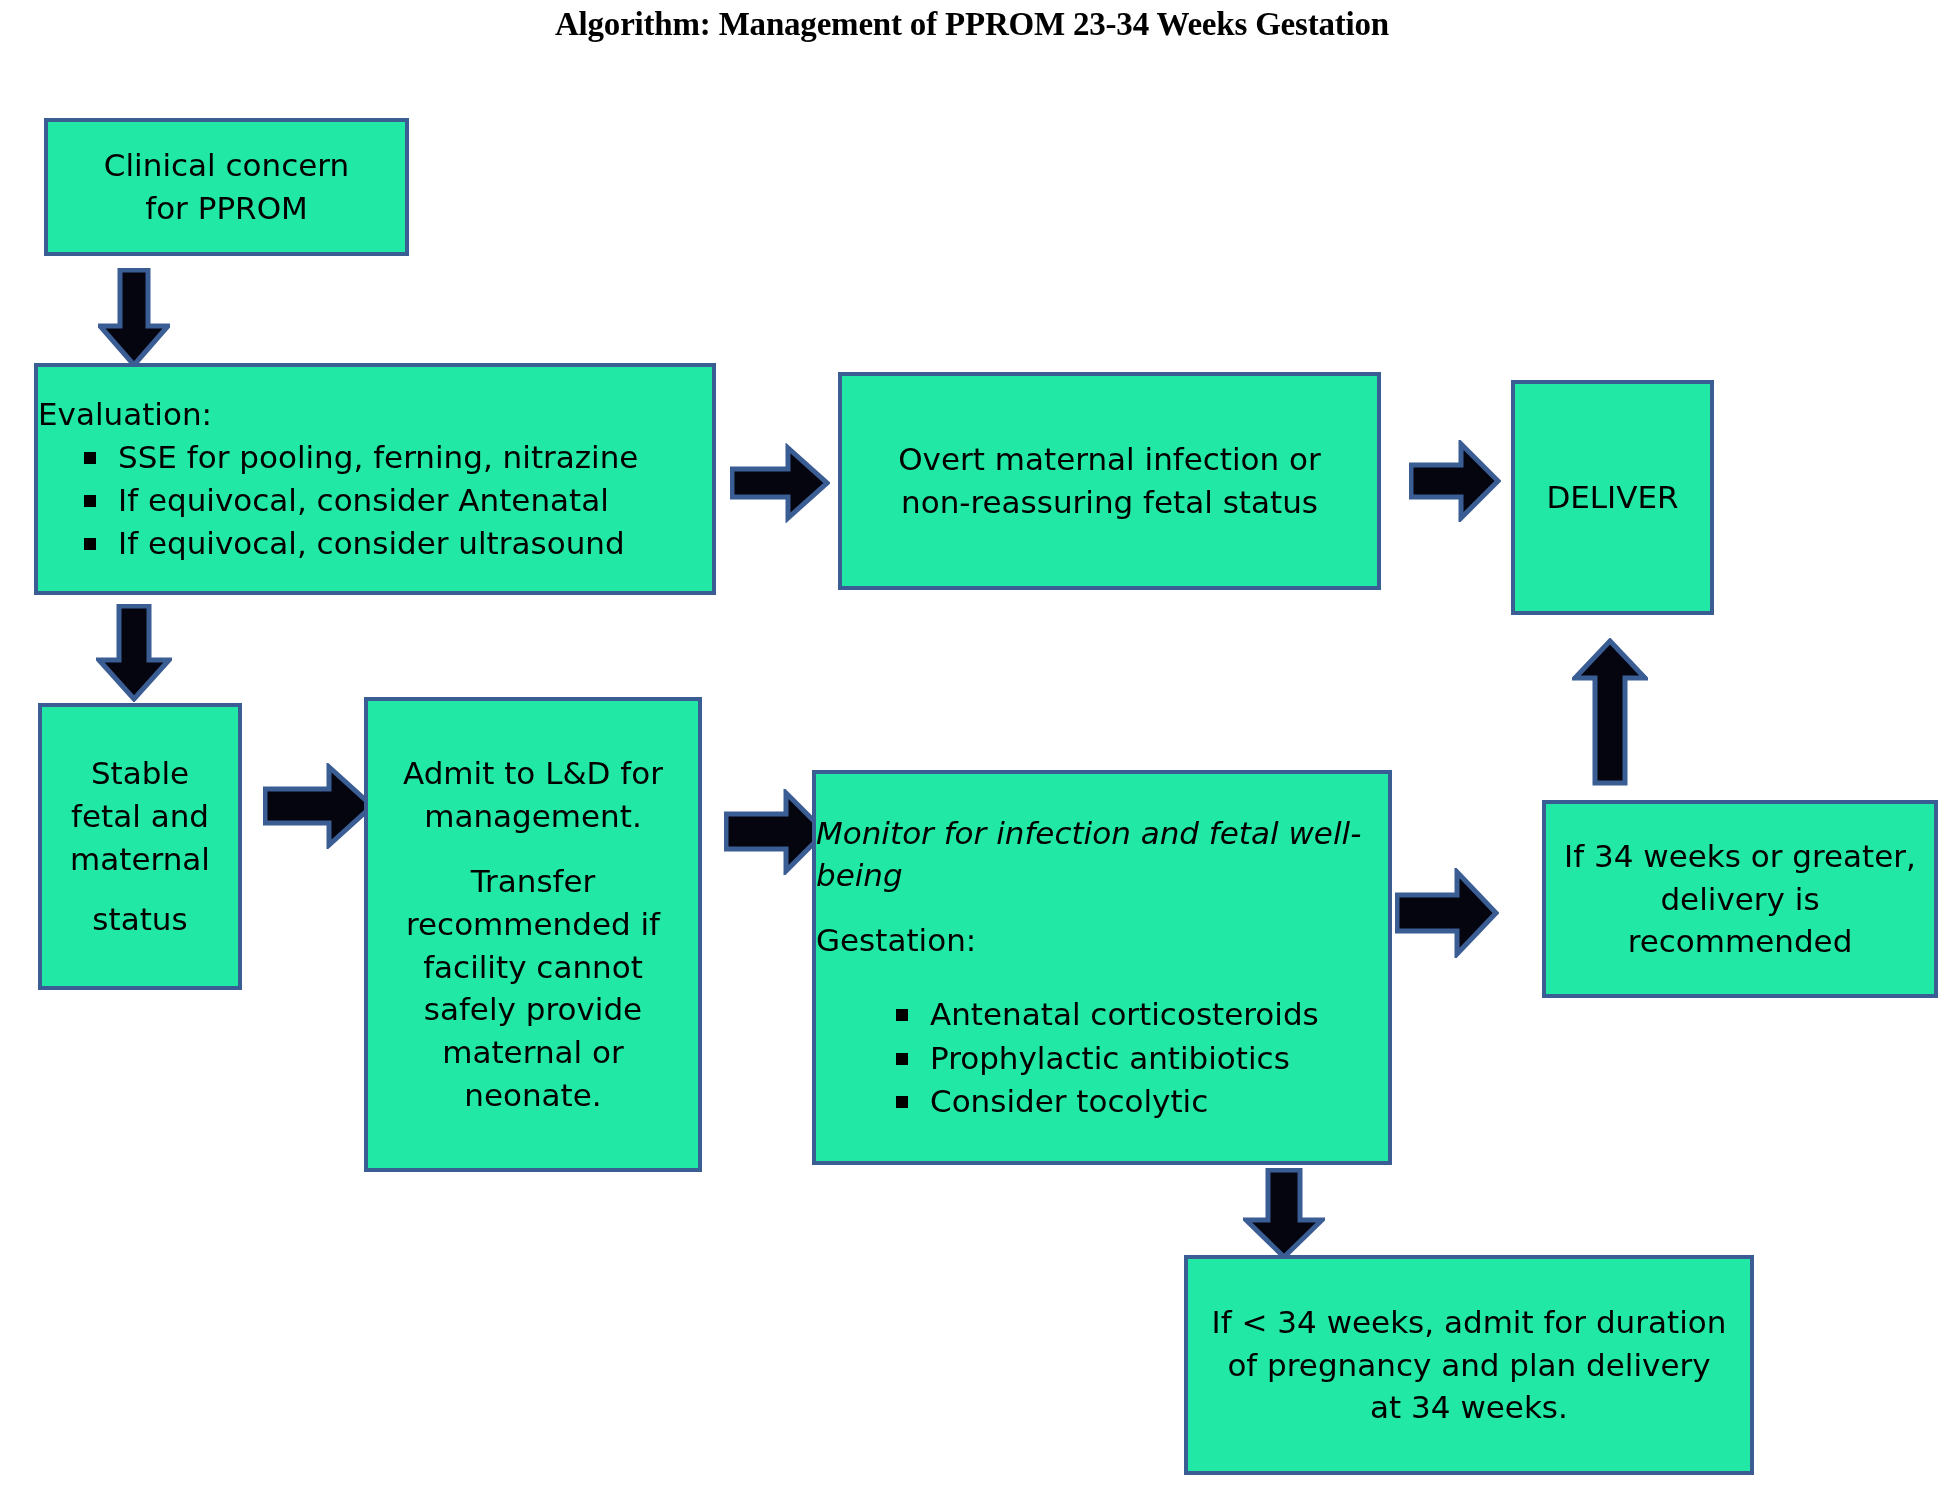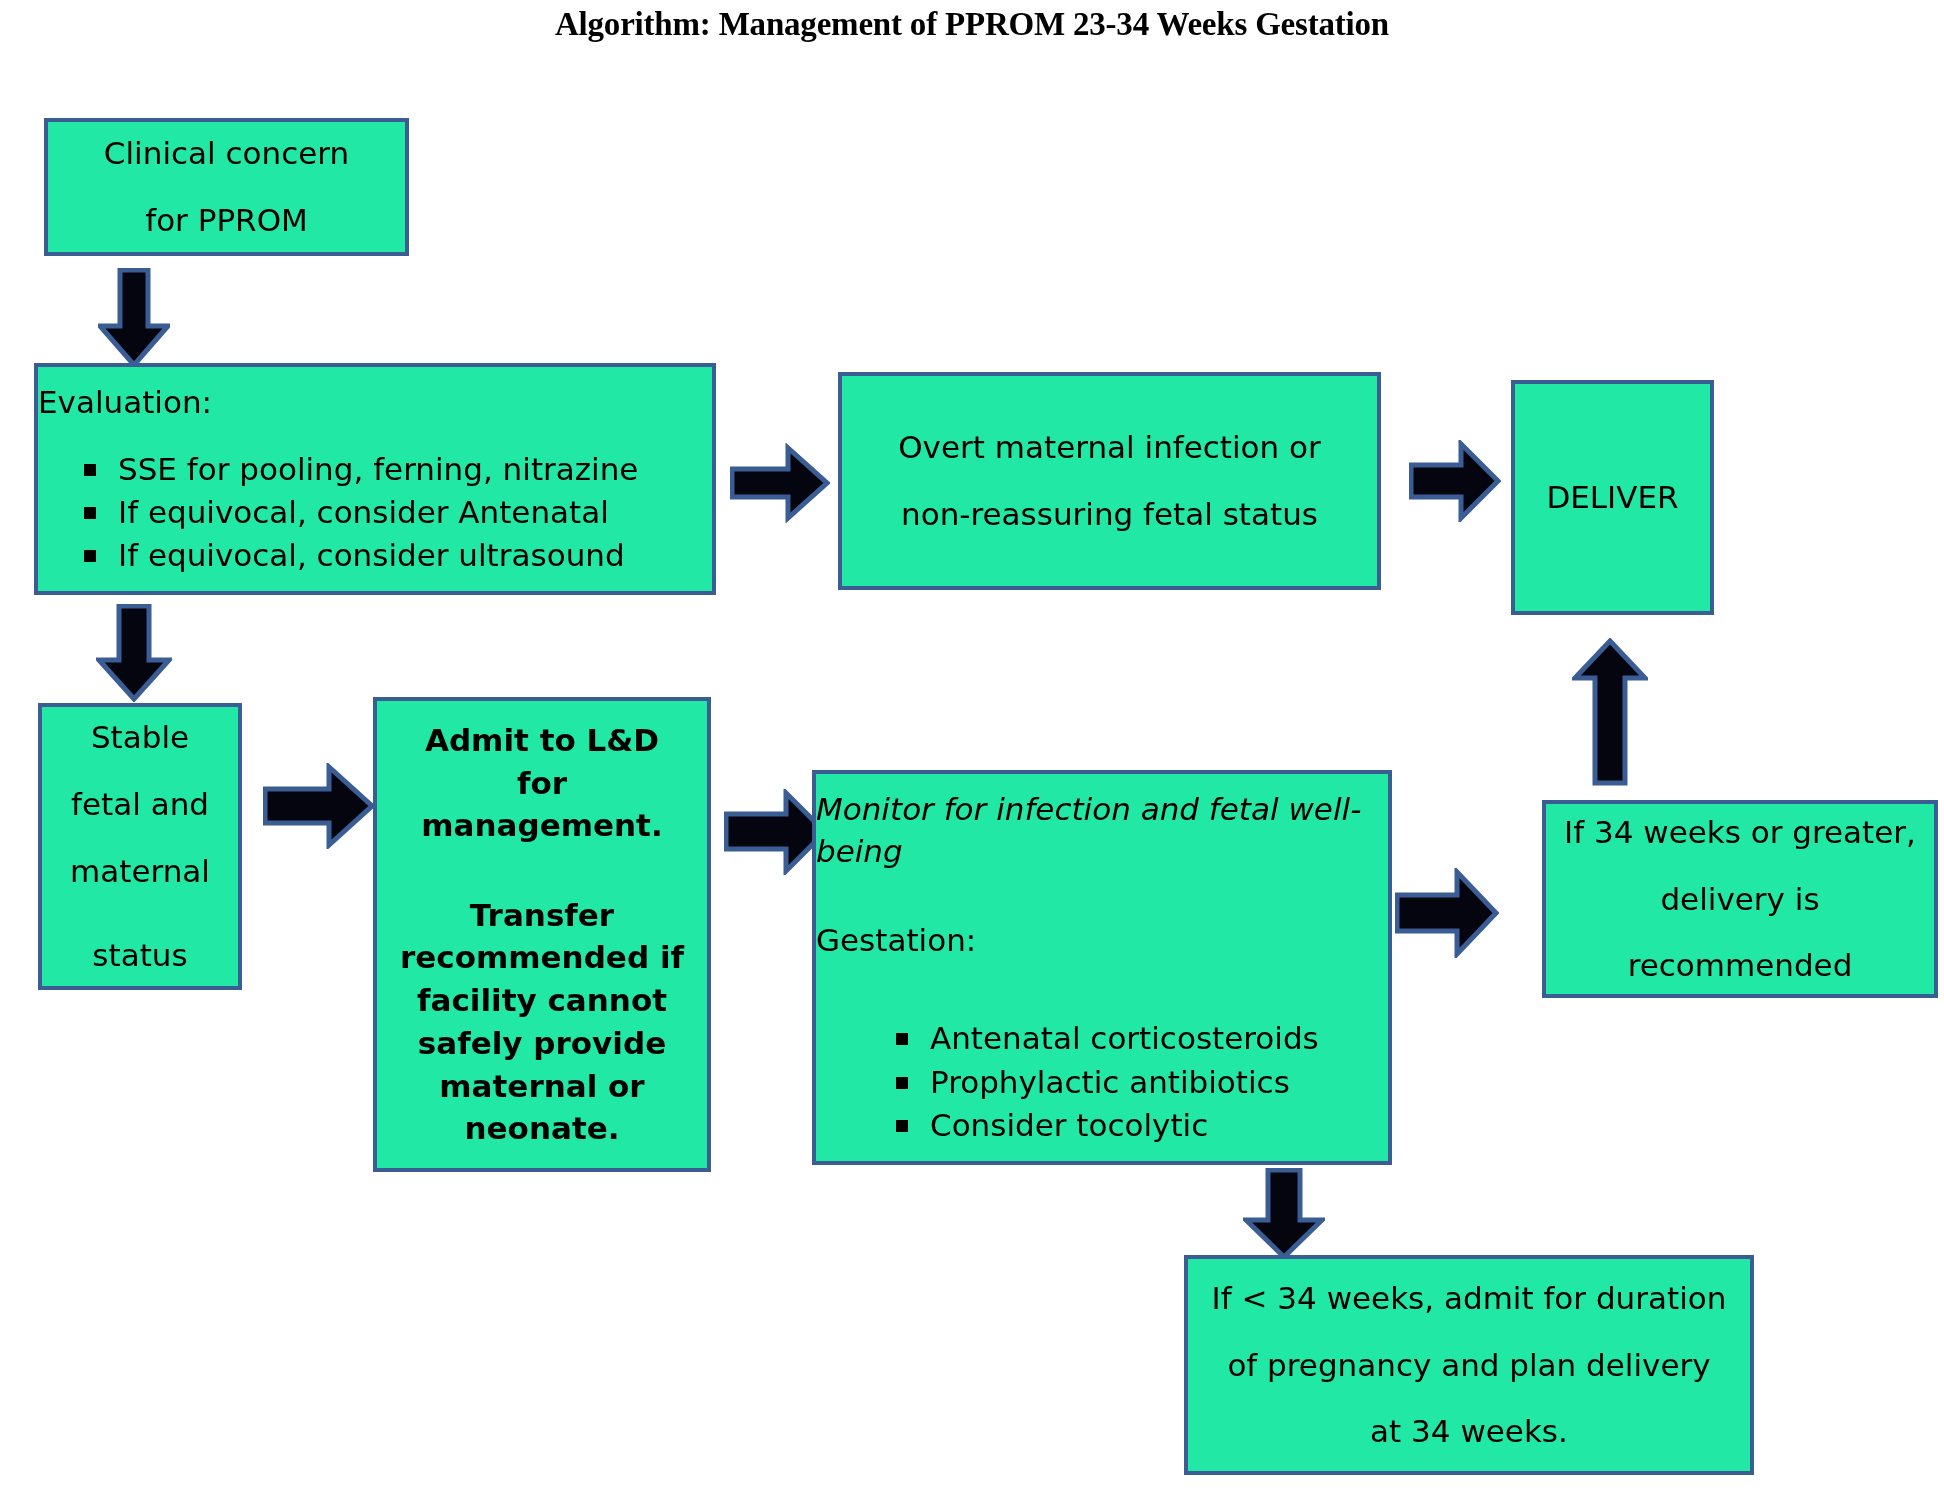--- a/index.html
+++ b/index.html
@@ -36,21 +36,20 @@
     position: absolute;
     box-sizing: border-box;
     background: #22E8A5;
     border: 4px solid #3A5D94;
     color: #000000;
     font-size: 31px;
     line-height: 1.38;
     display: flex;
     flex-direction: column;
     justify-content: center;
-    gap: 24px;
   }
   .node.center { align-items: center; text-align: center; }
   .node.left   { align-items: stretch; text-align: left; }
   .node p { margin: 0; padding: 0; }
   .node p + p { margin-top: 0.72em; }
   .pad-lr { padding: 0 18px; }
   .heading { padding-left: 16px; }
   ul.bullets {
     margin: 0;
     padding: 0 0 0 46px;
@@ -138,21 +137,21 @@
     <p style="margin-top:0">maternal</p>
     <p style="margin-top:17px">status</p>
   </div>
 
   <div class="arrow" style="left:263px; top:763px; width:112px; height:86px;">
     <svg viewBox="0 0 112 86" preserveAspectRatio="none">
       <polygon points="2,26 66,26 66,4 109,43 66,82 66,60 2,60" fill="#050510" stroke="#3A5D94" stroke-width="5"></polygon>
     </svg>
   </div>
 
-  <div class="node center pad-lr" style="left:373px; top:697px; width:338px; height:475px;font-weight:bold;">
+  <div class="node center pad-lr" style="left:364px; top:697px; width:338px; height:475px;">
     <p>Admit to L&amp;D for management.</p>
     <p>Transfer recommended if facility cannot safely provide maternal or neonate.</p>
   </div>
 
   <div class="arrow" style="left:724px; top:789px; width:104px; height:86px;">
     <svg viewBox="0 0 104 86" preserveAspectRatio="none">
       <polygon points="2,25 62,25 62,4 101,43 62,82 62,60 2,60" fill="#050510" stroke="#3A5D94" stroke-width="5"></polygon>
     </svg>
   </div>
 

